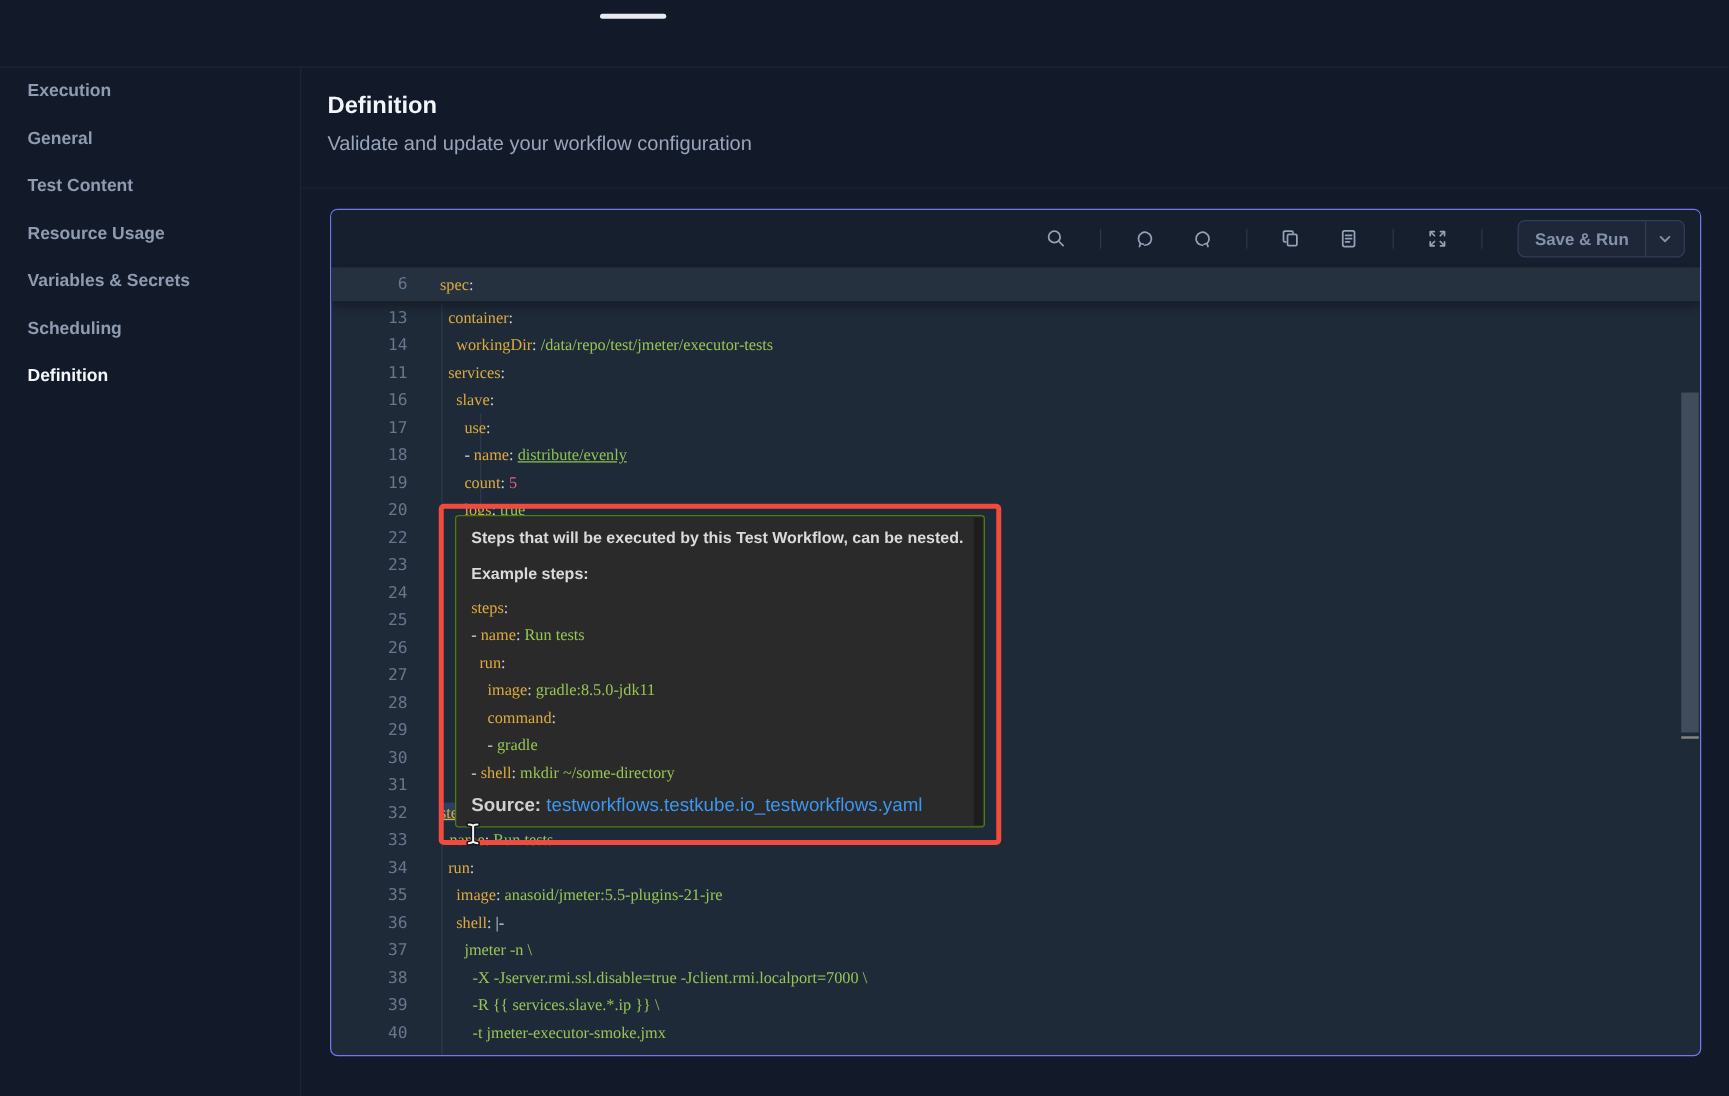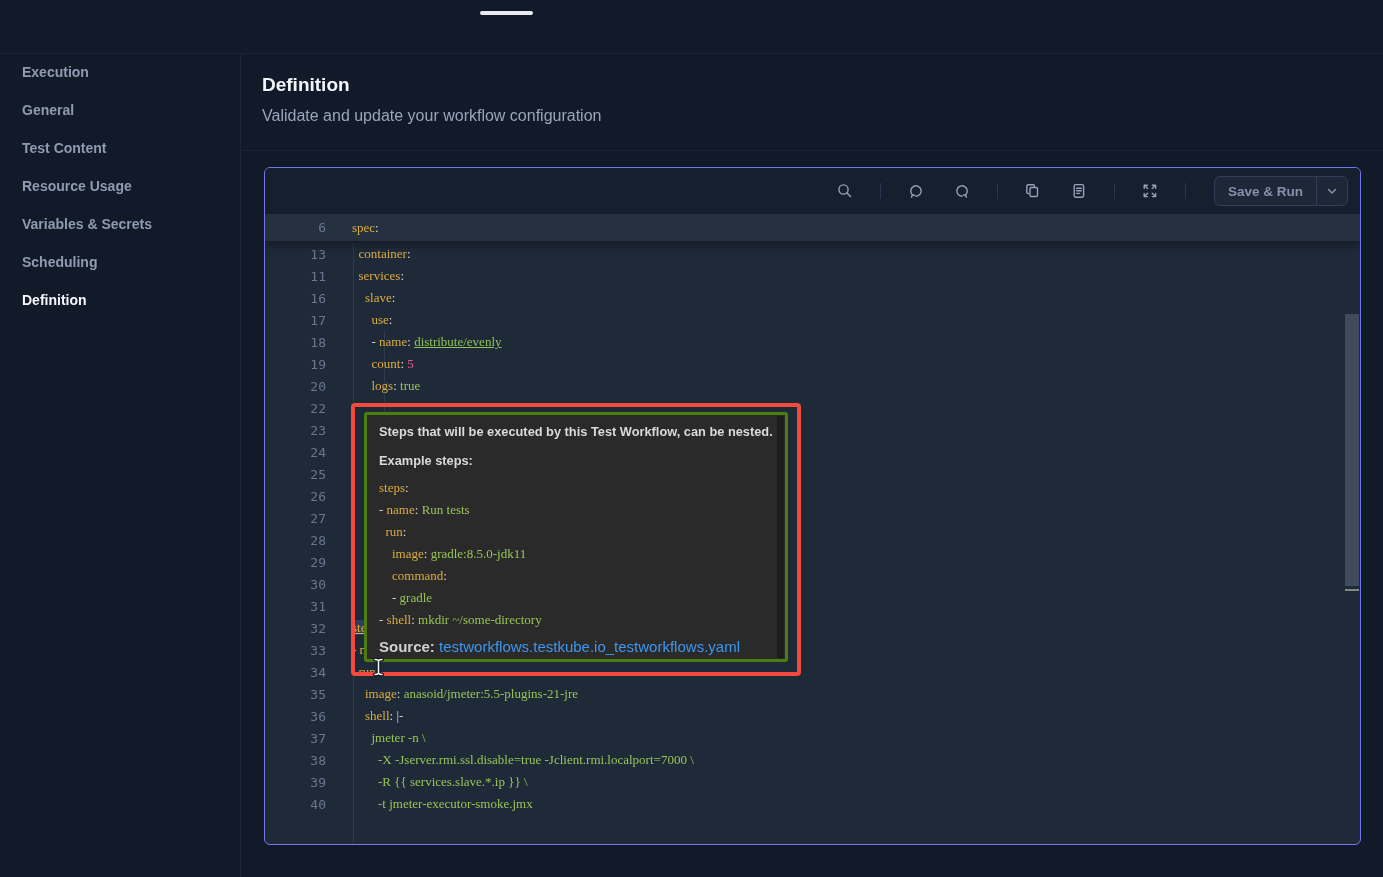--- a/index.html
+++ b/index.html
@@ -54,21 +54,21 @@
   
   .sb-thumb{position:absolute;right:1px;width:14px;top:146px;height:272px;background:#475162;opacity:.85;z-index:4;cursor:pointer;}
   .sb-mark{position:absolute;right:1px;width:14px;top:421px;height:2px;background:#9a9d94;opacity:.8;z-index:4;}
 
   
   .red-box{position:absolute;left:86px;top:235px;width:450px;height:273px;border:4px solid #f4493d;
     border-radius:4px;z-index:6;pointer-events:none;box-sizing:border-box;}
 
   
   .tooltip{position:absolute;left:99px;top:244px;width:424px;height:250px;background:#2a2a2a;
-    border:3px solid #4d7c0f;border-radius:3px;z-index:5;box-sizing:border-box;padding:9px 14px 6px 12px;overflow:hidden;}
+    border:1px solid #4d7c0f;border-radius:3px;z-index:5;box-sizing:border-box;padding:9px 14px 6px 12px;overflow:hidden;}
   .tooltip .scrolltrack{position:absolute;right:1px;top:1px;bottom:1px;width:7px;background:#1d1d1d;}
   .tt-head{font-size:12.8px;font-weight:600;color:#dadada;white-space:nowrap;margin:0 0 14px 0;}
   .tt-example{font-size:12.8px;font-weight:600;color:#dadada;margin:0 0 9px 0;}
   .tt-code .code-row{height:22px;}
   .tt-code .cd{margin-left:0;font-size:13px;}
   .tt-source{margin-top:7px;font-size:15px;color:#d0d0d0;font-weight:600;}
   .tt-source a{color:#3d96f0;text-decoration:none;font-weight:400;cursor:pointer;}
 
   .cursor-ibeam{position:absolute;left:106px;top:489px;z-index:10;}
 </style>
@@ -157,20 +157,24 @@
       <span class="cd" id="sticky-cd"><span class="tk-k">spec</span><span class="tk-p">:</span></span>
     </div>
 
     <div class="indent-guide" style="left:88px;top:75px;height:603px;"></div>
     <div class="indent-guide" style="left:119px;top:163px;height:82px;"></div>
 
     <div class="code-area" id="code-lines">
         <div class="code-row">
           <span class="ln">13</span>
           <span class="cd"><span class="tk-p">  </span><span class="tk-k">container</span><span class="tk-p">:</span></span>
+        </div>
+        <div class="code-row">
+          <span class="ln">14</span>
+          <span class="cd"><span class="tk-p">    </span><span class="tk-k">workingDir</span><span class="tk-p">: </span><span class="tk-v">/data/repo/test/jmeter/executor-tests</span></span>
         </div>
         <div class="code-row">
           <span class="ln">11</span>
           <span class="cd"><span class="tk-p">  </span><span class="tk-k">services</span><span class="tk-p">:</span></span>
         </div>
         <div class="code-row">
           <span class="ln">16</span>
           <span class="cd"><span class="tk-p">    </span><span class="tk-k">slave</span><span class="tk-p">:</span></span>
         </div>
         <div class="code-row">

